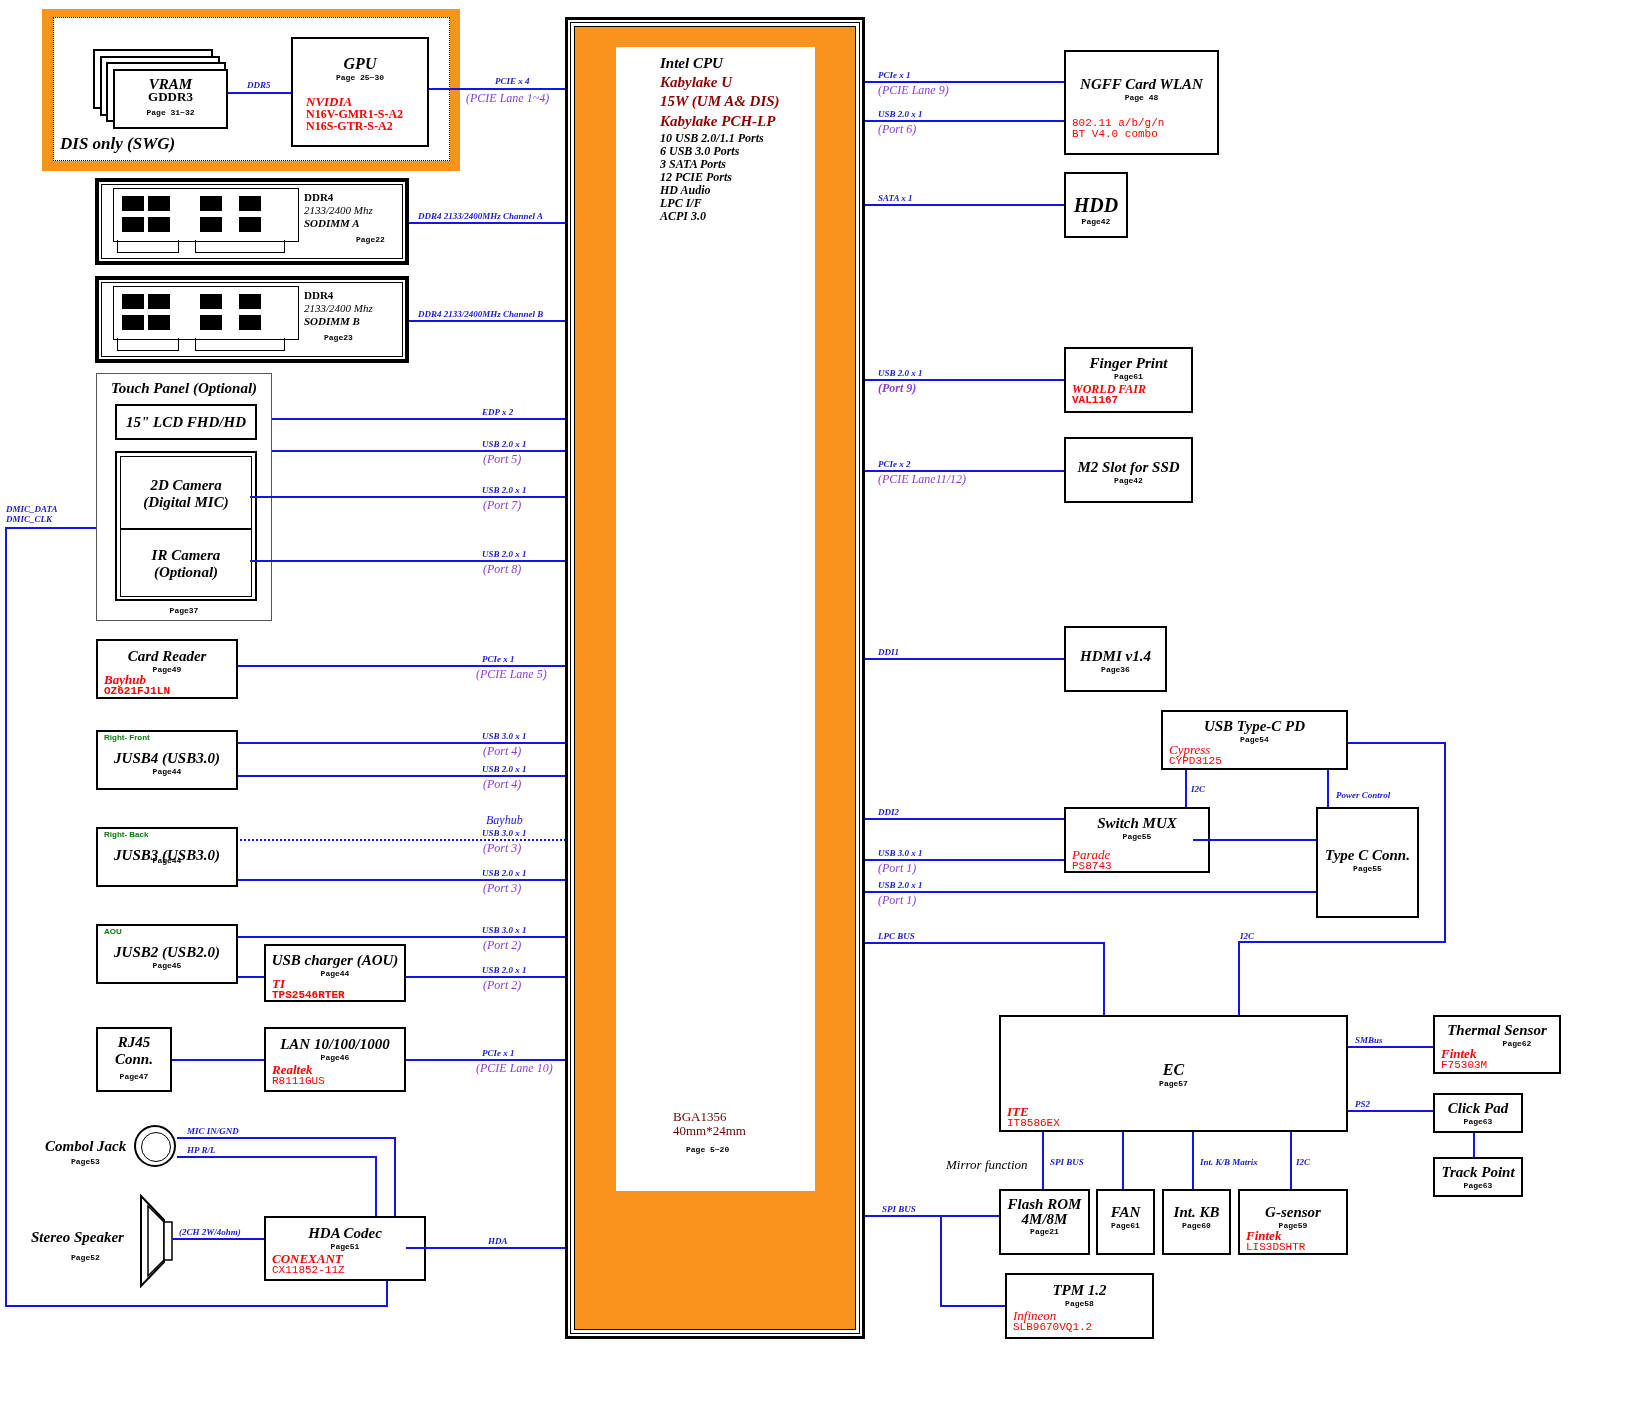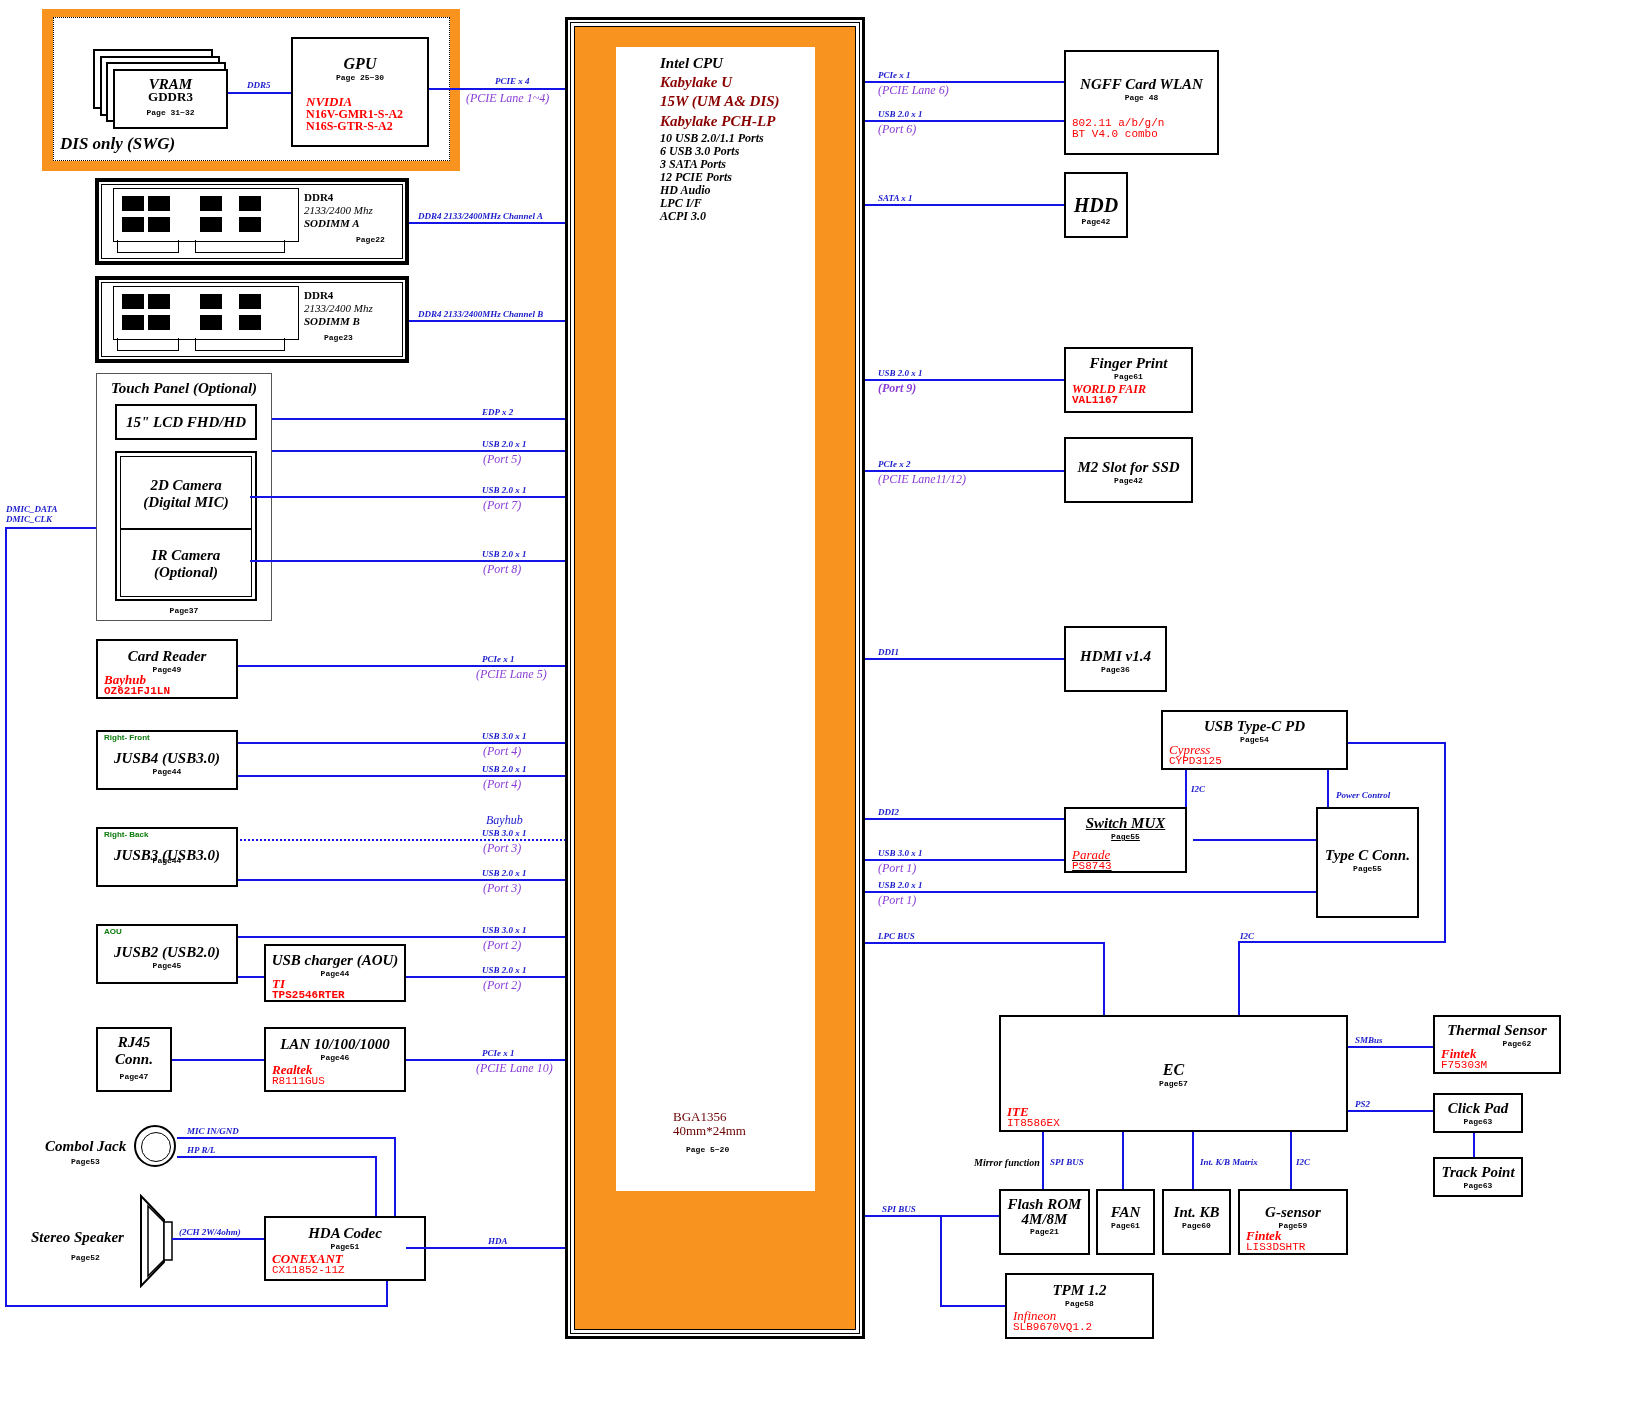--- a/index.html
+++ b/index.html
@@ -247,21 +247,21 @@
 </div>
 
 <div class="box" style="left:1064px;top:50px;width:155px;height:105px;">
   <div class="title" style="margin-top:24px;">NGFF Card WLAN</div>
   <div class="page">Page  48</div>
   <div class="part" style="margin:16px 0 0 6px;">802.11  a/b/g/n</div>
   <div class="part" style="margin-left:6px;">BT V4.0  combo</div>
 </div>
 <div class="hl" style="left:865px;top:81px;width:199px;"></div>
 <div class="sig" style="left:878px;top:70px;">PCIe x 1</div>
-<div class="sub" style="left:878px;top:83px;">(PCIE Lane 6)</div>
+<div class="sub" style="left:878px;top:83px;">(PCIE Lane 9)</div>
 <div class="hl" style="left:865px;top:120px;width:199px;"></div>
 <div class="sig" style="left:878px;top:109px;">USB 2.0 x 1</div>
 <div class="sub" style="left:878px;top:122px;">(Port 6)</div>
 
 <div class="box" style="left:1064px;top:172px;width:64px;height:66px;">
   <div class="title" style="margin-top:20px;font-size:20px;">HDD</div>
   <div class="page">Page42</div>
 </div>
 <div class="hl" style="left:865px;top:204px;width:199px;"></div>
 <div class="sig" style="left:878px;top:193px;">SATA x 1</div>
@@ -300,21 +300,21 @@
 <div class="vl" style="left:1185px;top:770px;height:38px;"></div>
 <div class="sig" style="left:1191px;top:784px;">I2C</div>
 <div class="vl" style="left:1327px;top:770px;height:38px;"></div>
 <div class="sig" style="left:1336px;top:790px;">Power Control</div>
 <div class="hl" style="left:1348px;top:742px;width:98px;"></div>
 <div class="vl" style="left:1444px;top:742px;height:201px;"></div>
 <div class="hl" style="left:1238px;top:941px;width:208px;"></div>
 <div class="vl" style="left:1238px;top:941px;height:74px;"></div>
 <div class="sig" style="left:1240px;top:931px;">I2C</div>
 
-<div class="box" style="left:1064px;top:807px;width:123px;height:66px;text-decoration:underline;">
+<div class="box" style="left:1064px;top:807px;width:146px;height:66px;">
   <div class="title" style="margin-top:6px;">Switch MUX</div>
   <div class="page">Page55</div>
   <div class="vend" style="margin:8px 0 0 6px;font-weight:normal;line-height:12px;">Parade</div>
   <div class="part" style="margin-left:6px;">PS8743</div>
 </div>
 <div class="hl" style="left:865px;top:818px;width:199px;"></div>
 <div class="sig" style="left:878px;top:807px;">DDI2</div>
 <div class="hl" style="left:865px;top:859px;width:199px;"></div>
 <div class="sig" style="left:878px;top:848px;">USB 3.0 x 1</div>
 <div class="sub" style="left:878px;top:861px;">(Port 1)</div>
@@ -354,21 +354,21 @@
 </div>
 <div class="hl" style="left:1348px;top:1110px;width:85px;"></div>
 <div class="sig" style="left:1355px;top:1099px;">PS2</div>
 <div class="vl" style="left:1473px;top:1133px;height:24px;"></div>
 <div class="box" style="left:1433px;top:1157px;width:90px;height:40px;">
   <div class="title" style="margin-top:5px;">Track Point</div>
   <div class="page">Page63</div>
 </div>
 
 <div class="vl" style="left:1042px;top:1132px;height:57px;"></div>
-<div class="abs" style="left:974px;top:1157px;font-style:italic;font-weight:bold;font-size:10px;color:#000;white-space:nowrap;">Mirror function</div>
+<div class="abs" style="left:946px;top:1157px;font-style:italic;font-weight:normal;font-size:13px;color:#000;white-space:nowrap;">Mirror function</div>
 <div class="sig" style="left:1050px;top:1157px;">SPI BUS</div>
 <div class="vl" style="left:1122px;top:1132px;height:57px;"></div>
 <div class="vl" style="left:1192px;top:1132px;height:57px;"></div>
 <div class="sig" style="left:1200px;top:1157px;">Int. K/B Matrix</div>
 <div class="vl" style="left:1290px;top:1132px;height:57px;"></div>
 <div class="sig" style="left:1296px;top:1157px;">I2C</div>
 
 <div class="box" style="left:999px;top:1189px;width:91px;height:66px;">
   <div class="title" style="margin-top:6px;line-height:15px;">Flash ROM</div>
   <div class="title" style="line-height:15px;">4M/8M</div>

